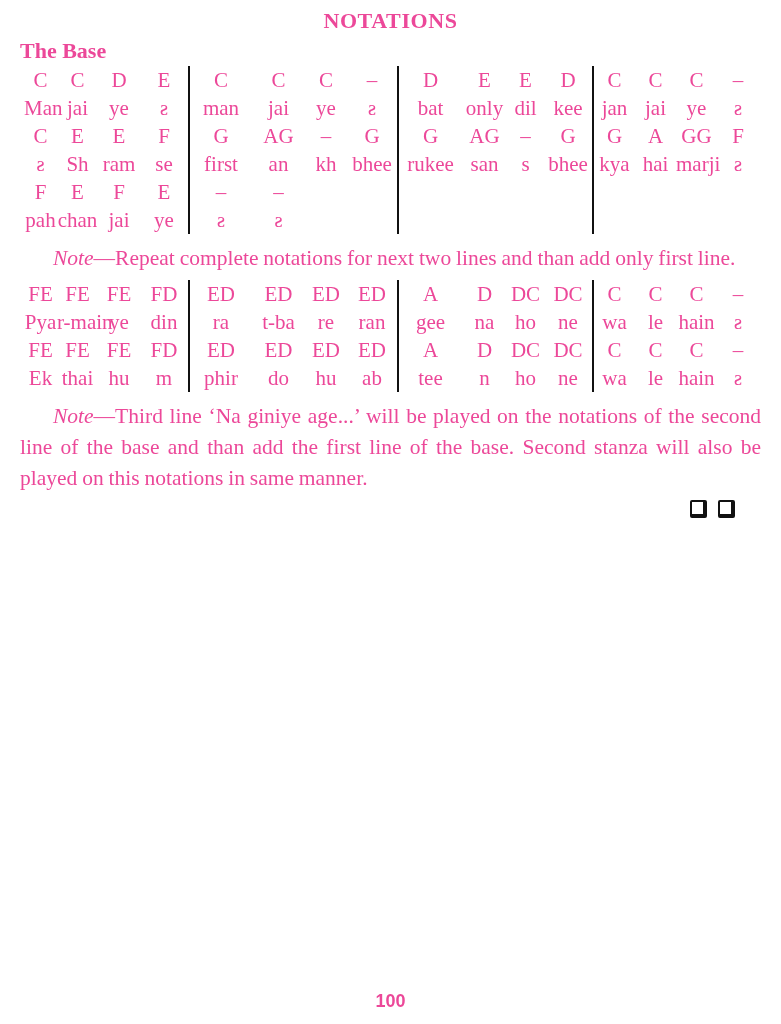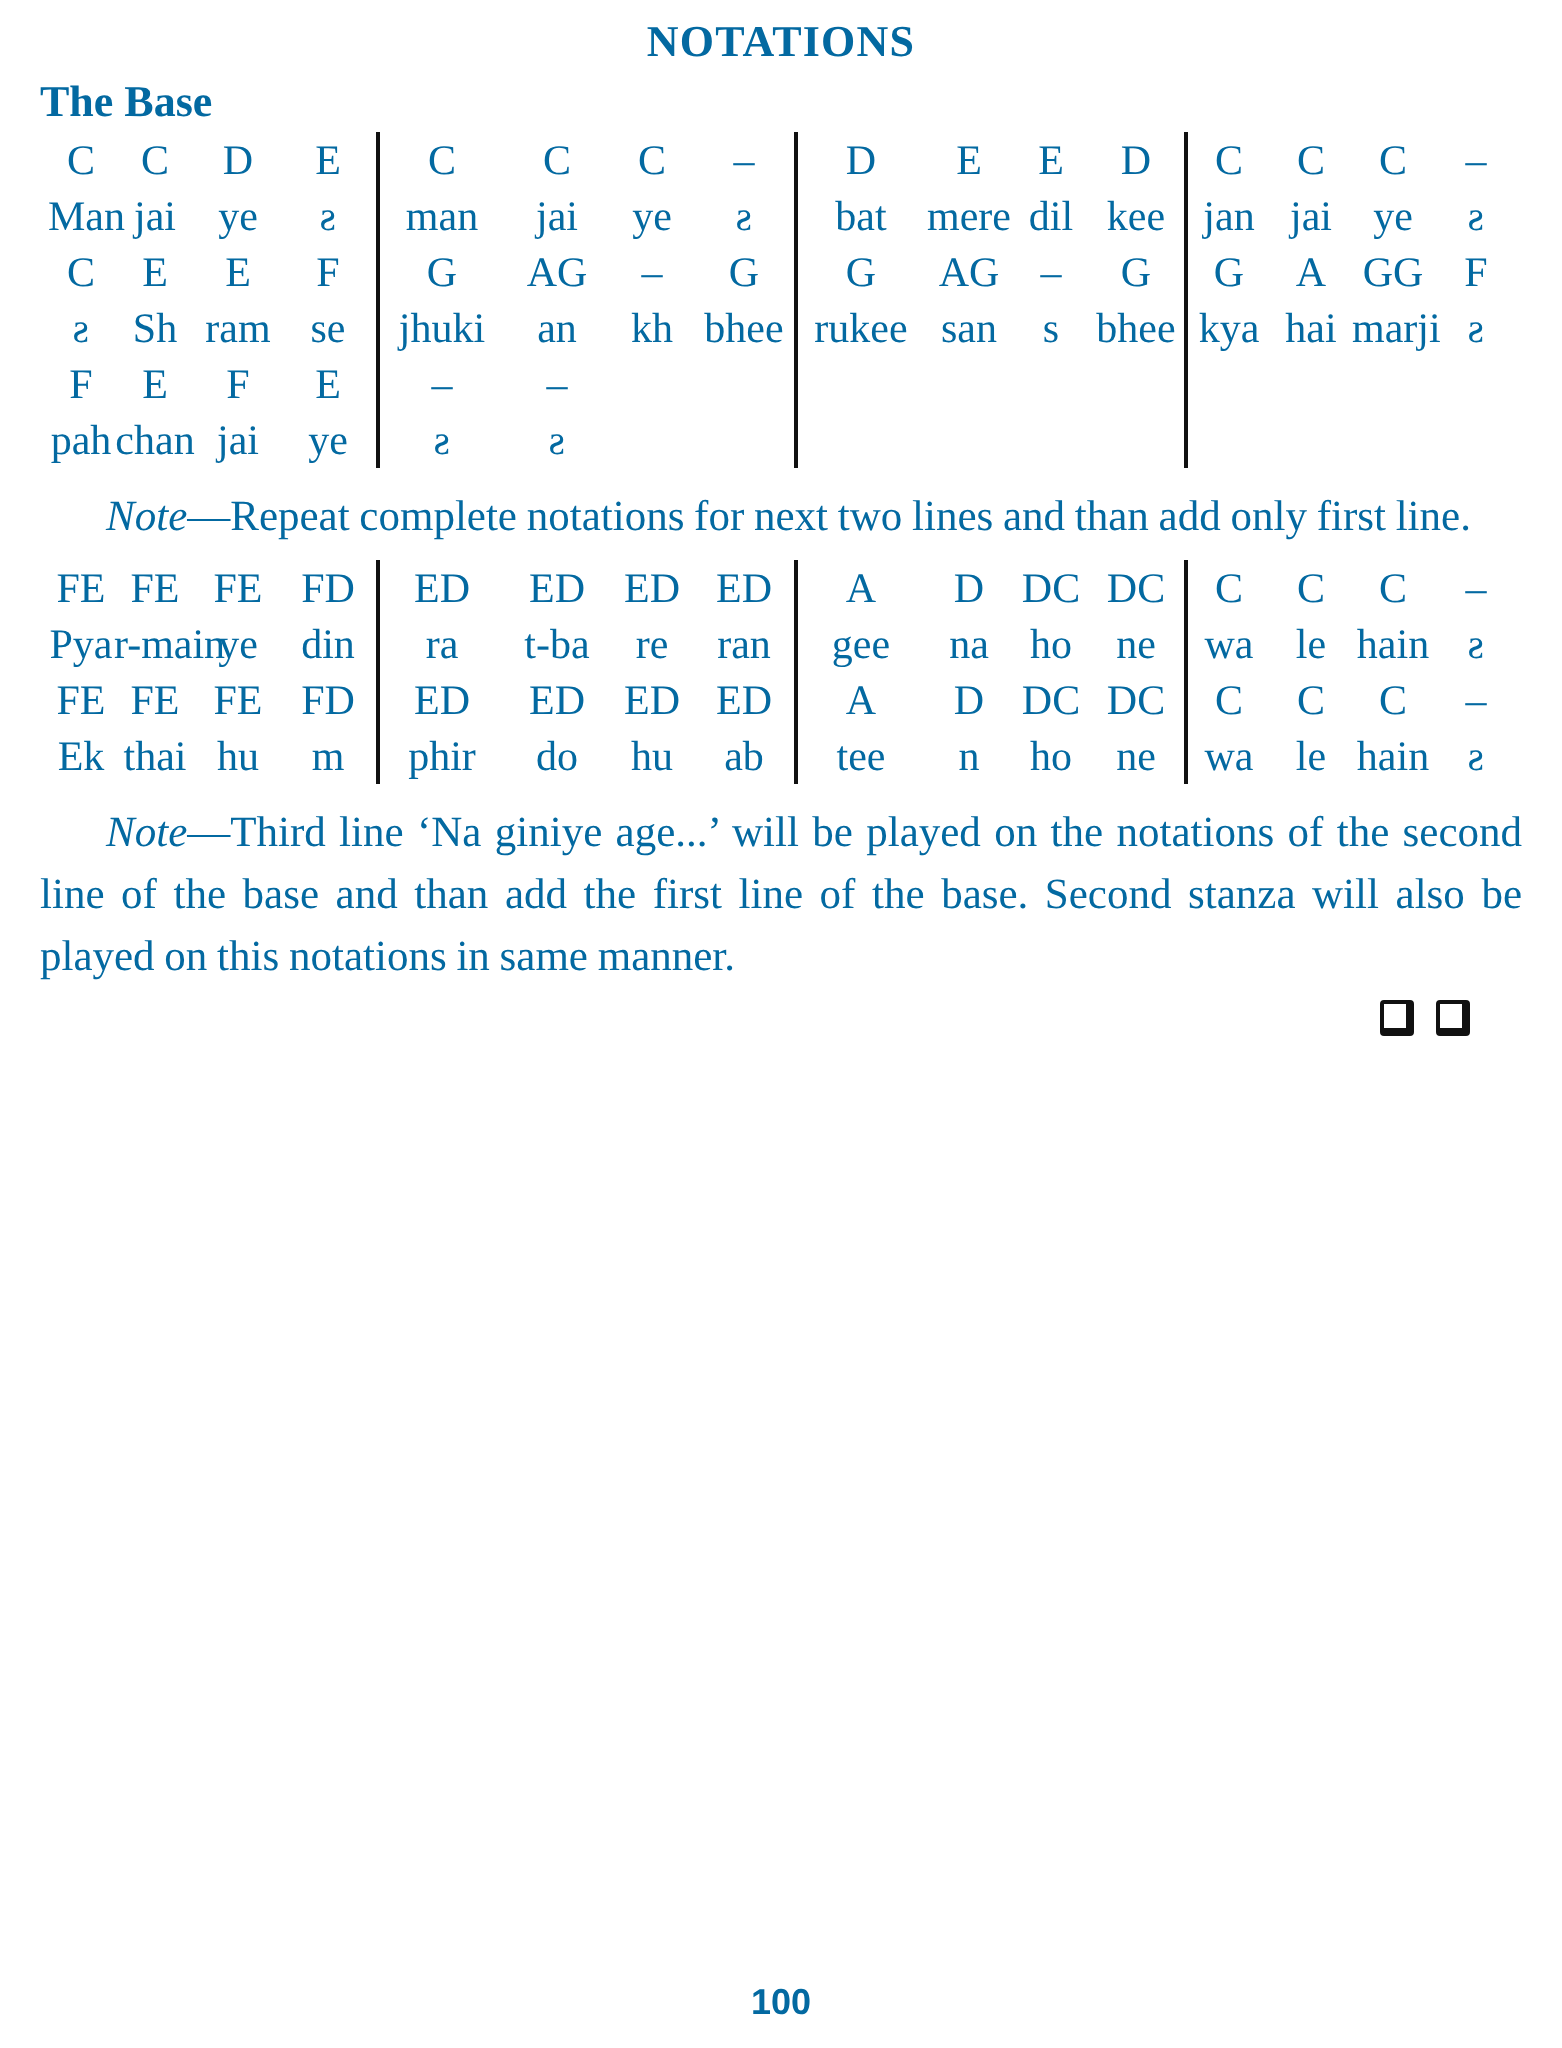--- a/index.html
+++ b/index.html
@@ -4,21 +4,21 @@
 <style>
   html, body { margin: 0; padding: 0; background: #e8e8e8; }
   .page {
     position: relative;
     width: 781px;
     height: 1024px;
     margin: 0 auto;
     background: #ffffff;
     box-sizing: border-box;
     padding: 6px 20px 0 20px;
-    color: #0369a1;
+    color: #ec4899;
     font-family: "Liberation Serif", "DejaVu Serif", serif;
     overflow: hidden;
   }
   .title {
     text-align: center;
     font-weight: bold;
     font-size: 22px;
     line-height: 26px;
     letter-spacing: 0.6px;
     margin: 2px 0 4px 0;
@@ -111,21 +111,21 @@
       <div class="nrow">
         <span class="ncell">Man</span>
         <span class="ncell">jai</span>
         <span class="ncell">ye</span>
         <span class="ncell sep">ƨ</span>
         <span class="ncell">man</span>
         <span class="ncell">jai</span>
         <span class="ncell">ye</span>
         <span class="ncell sep">ƨ</span>
         <span class="ncell">bat</span>
-        <span class="ncell">mere</span>
+        <span class="ncell">only</span>
         <span class="ncell">dil</span>
         <span class="ncell sep">kee</span>
         <span class="ncell">jan</span>
         <span class="ncell">jai</span>
         <span class="ncell">ye</span>
         <span class="ncell">ƨ</span>
       </div>
       <div class="nrow">
         <span class="ncell">C</span>
         <span class="ncell">E</span>
@@ -142,21 +142,21 @@
         <span class="ncell">G</span>
         <span class="ncell">A</span>
         <span class="ncell">GG</span>
         <span class="ncell">F</span>
       </div>
       <div class="nrow">
         <span class="ncell">ƨ</span>
         <span class="ncell">Sh</span>
         <span class="ncell">ram</span>
         <span class="ncell sep">se</span>
-        <span class="ncell">jhuki</span>
+        <span class="ncell">first</span>
         <span class="ncell">an</span>
         <span class="ncell">kh</span>
         <span class="ncell sep">bhee</span>
         <span class="ncell">rukee</span>
         <span class="ncell">san</span>
         <span class="ncell">s</span>
         <span class="ncell sep">bhee</span>
         <span class="ncell">kya</span>
         <span class="ncell">hai</span>
         <span class="ncell">marji</span>

